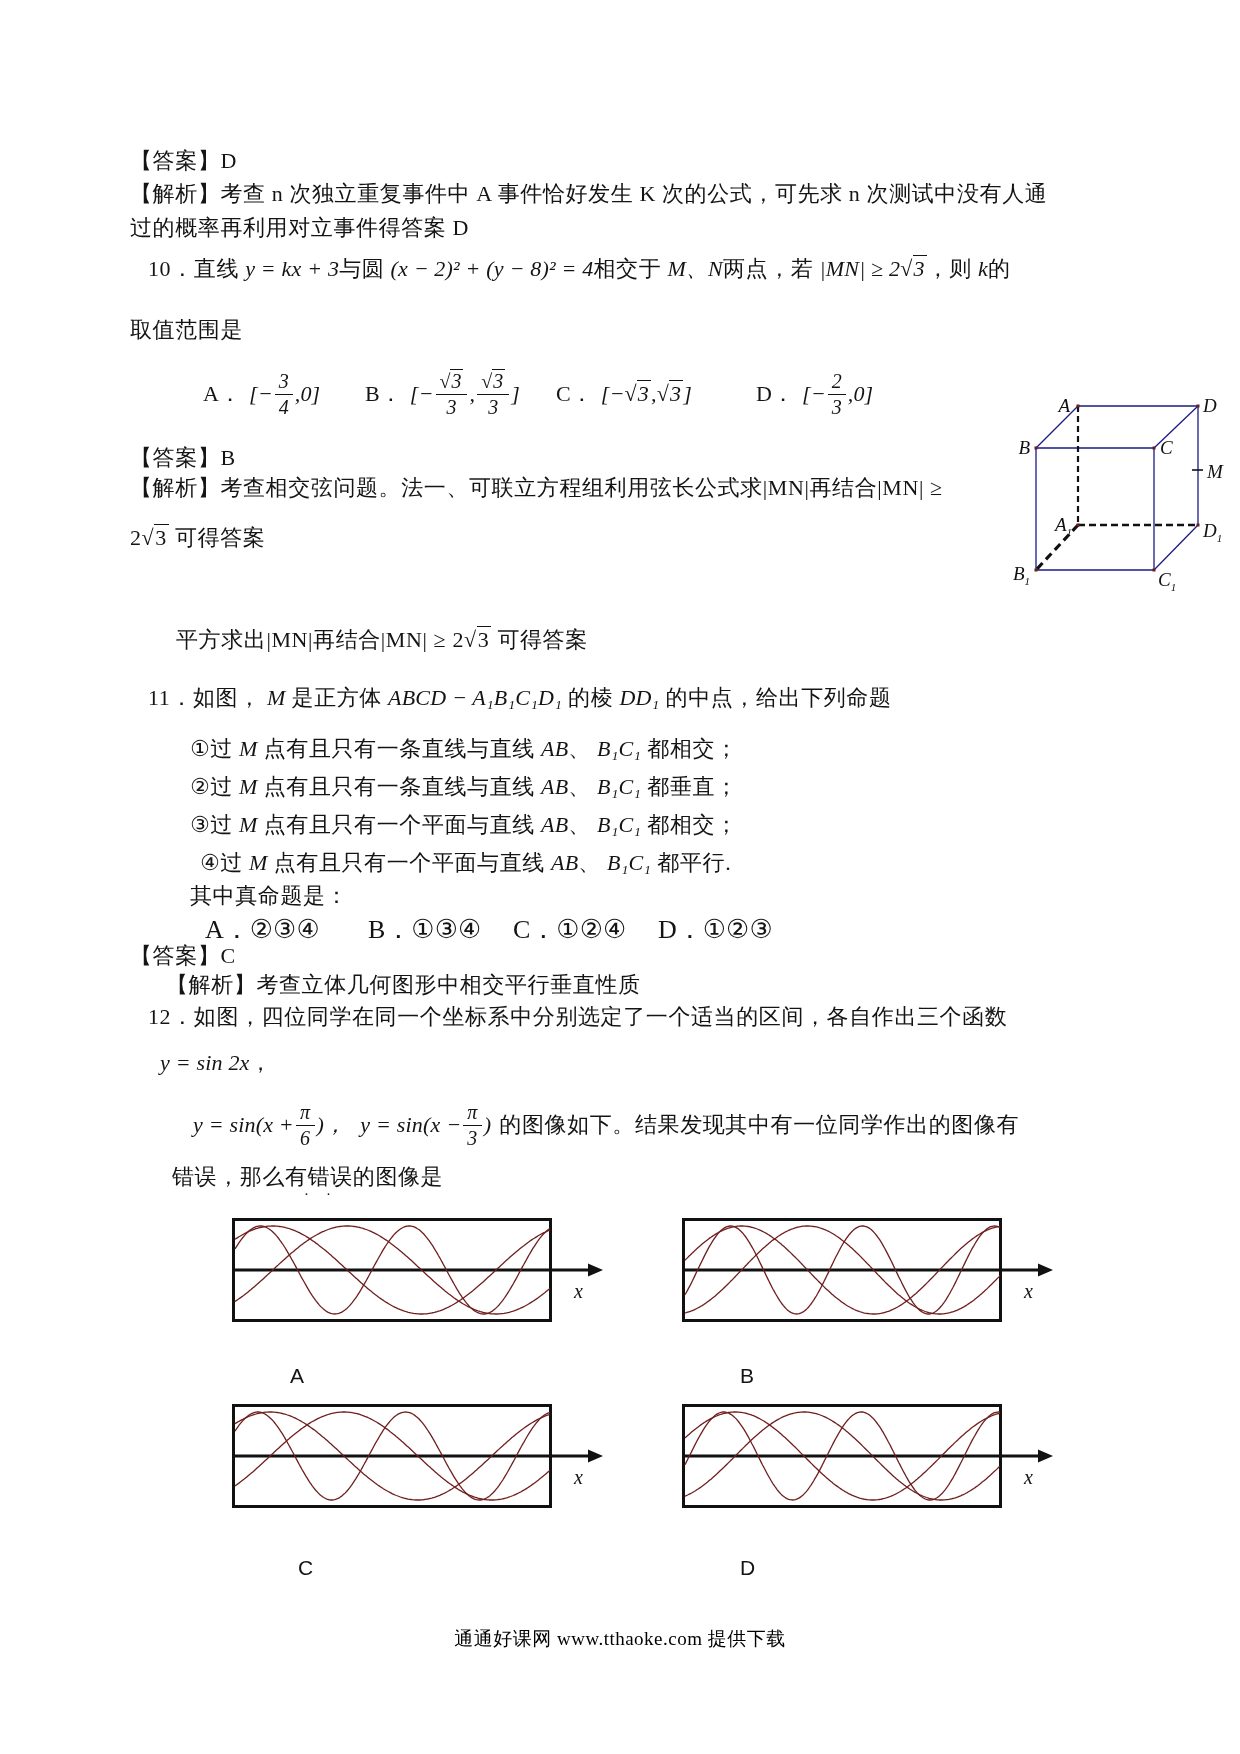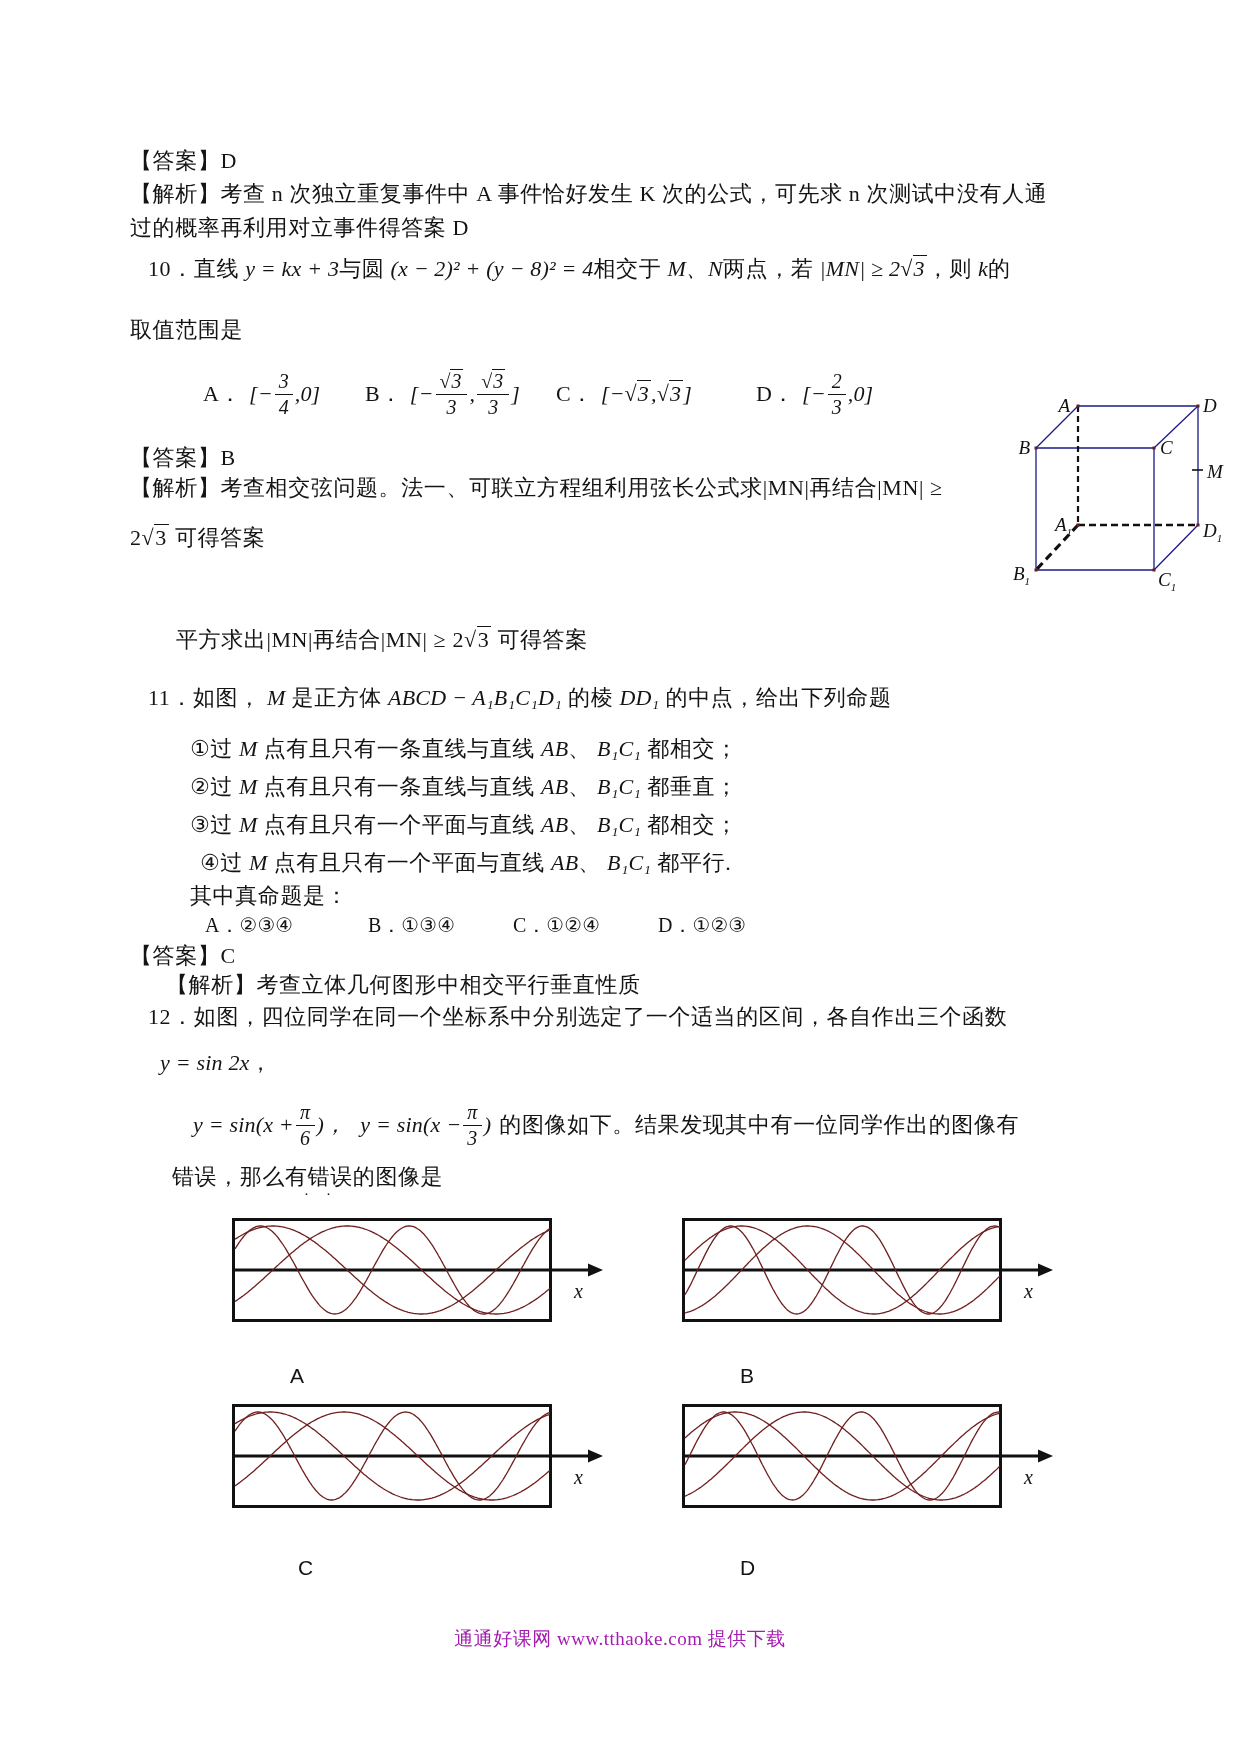--- a/index.html
+++ b/index.html
@@ -11,31 +11,31 @@
   .m{font-style:italic;letter-spacing:0.2px;}
   .cn{font-style:normal;}
   .flexline{display:flex;align-items:center;}
   .frac{display:inline-flex;flex-direction:column;align-items:center;font-size:20px;line-height:1.12;margin:0 2px;font-style:italic;}
   .frac .num{display:block;border-bottom:1.7px solid #141414;padding:0 4px 1px 4px;}
   .frac .den{display:block;padding-top:1px;}
   .sq .ov{border-top:1.7px solid #141414;padding:0 2px 0 1px;}
   .optrow{position:absolute;left:0;top:0;width:1240px;}
   .opt{position:absolute;display:inline-flex;align-items:center;height:84px;font-size:22px;}
   .opt .olabel{margin-right:8px;}
-  .q11optrow .q11opt{position:absolute;font-size:20px;white-space:nowrap;}
+  .q11optrow .q11opt{position:absolute;font-size:26px;white-space:nowrap;}
   .panel{position:absolute;width:372px;height:104px;}
   .pbox{fill:none;stroke:#111;stroke-width:3;}
   .paxis{stroke:#111;stroke-width:3;}
   .parrow{fill:#111;}
   .paxis-label{font-style:italic;font-size:20px;fill:#111;font-family:"Liberation Serif",serif;}
   .plabel{position:absolute;font-size:21px;font-family:"Liberation Sans","DejaVu Sans",sans-serif;}
   .cube{position:absolute;left:1000px;top:390px;}
   .cube text{font-family:"Liberation Serif",serif;font-style:italic;font-size:19px;fill:#111;}
   .cube .sub{font-size:11px;}
-  .footer{position:absolute;left:0;top:1626px;width:1240px;text-align:center;font-size:19px;color:#a21caf;letter-spacing:0.5px;}
+  .footer{position:absolute;left:0;top:1626px;width:1240px;text-align:center;font-size:19px;color:#000000;letter-spacing:0.5px;}
   .emph{position:absolute;font-size:15px;letter-spacing:17px;color:#141414;}
 </style>
 </head>
 <body>
 
 <div class="page">
 
   <div class="line" style="left:130px;top:147px;">
     <span class="cn">【答案】</span><span class="cn">D</span>
   </div>

